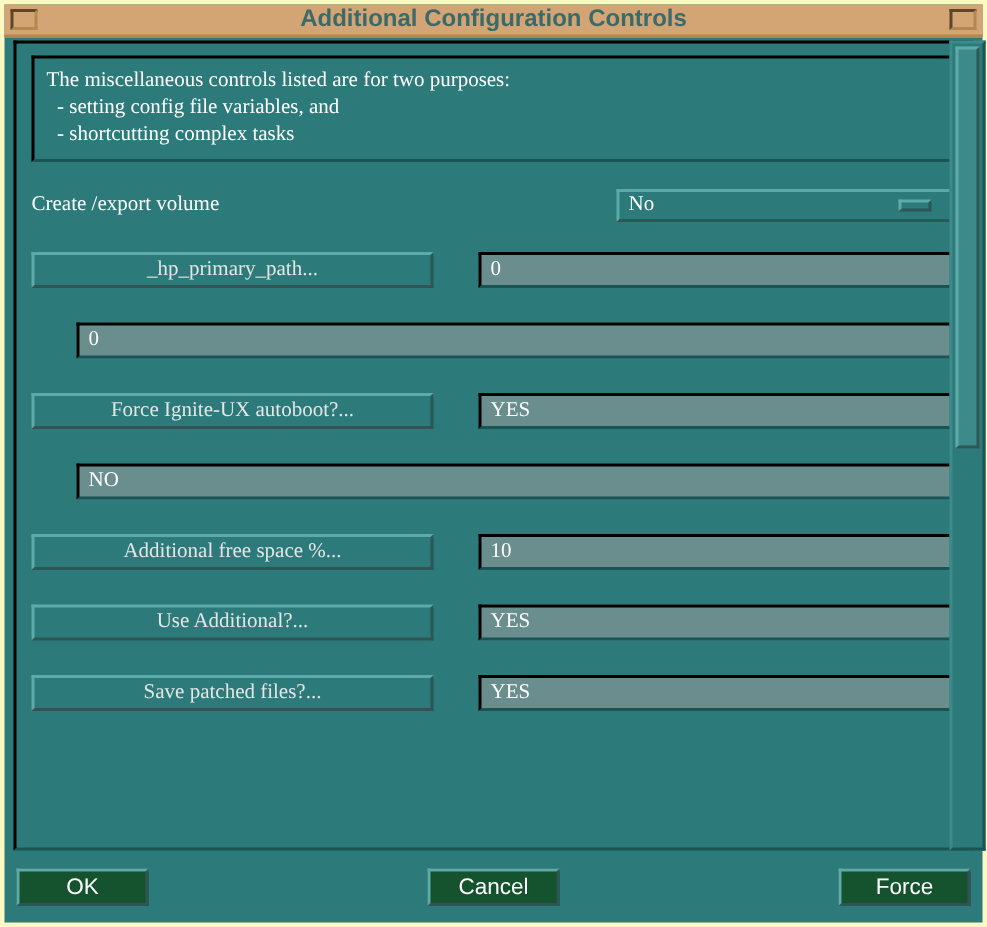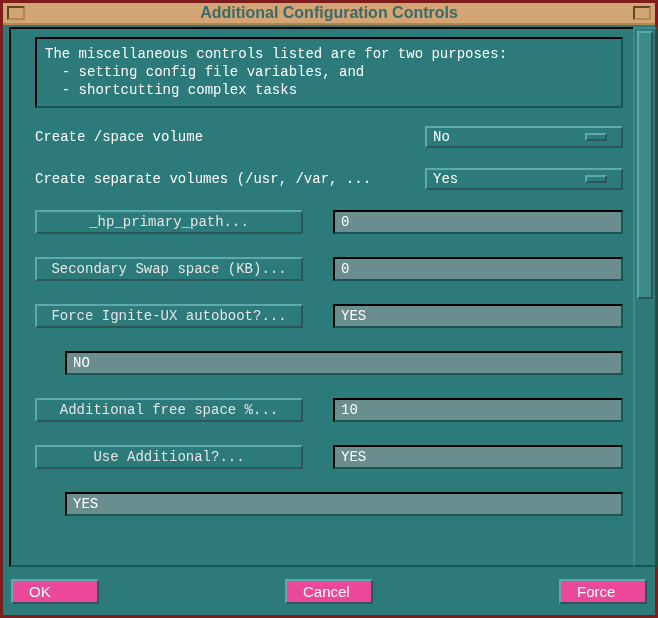--- a/index.html
+++ b/index.html
@@ -8,21 +8,21 @@
     font-size: 14px;
     background: #d4a574;
     width: 658px;
     height: 618px;
     overflow: hidden;
   }
   .window {
     width: 658px;
     height: 618px;
     background: #2d7a7a;
-    border: 3px solid #7f1d1d;
+    border: 3px solid #fef9c3;
     position: relative;
   }
   .titlebar {
     background: #d4a574;
     color: #2d7a7a;
     font-weight: bold;
     height: 22px;
     display: flex;
     align-items: center;
     justify-content: space-between;
@@ -40,22 +40,23 @@
     font-family: Arial, sans-serif;
     font-size: 16px;
     font-weight: bold;
     color: #3a6a6a;
   }
   .content {
     position: absolute;
     top: 24px; left: 6px; right: 6px; bottom: 48px;
     border: 2px inset #1a5555;
     background: #2d7a7a;
-    padding: 8px 24px;
+    padding: 8px 10px;
     overflow: hidden;
+    font-family: Liberation Serif, serif;
   }
   .scrollbar {
     position: absolute;
     top: 24px; right: -2px; bottom: 48px;
     width: 24px;
     background: #2d7a7a;
     border: 2px solid #3d8a8a;
     border-right-color: #1a5555;
     border-bottom-color: #1a5555;
   }
@@ -138,70 +139,62 @@
     position: absolute;
     left: 6px; right: 6px; bottom: 6px;
     height: 36px;
     display: flex;
     justify-content: space-between;
     align-items: center;
     padding: 0 2px;
   }
   .ftr-btn {
     border: 2px outset #5daaaa;
-    background: #ec4899;
+    background: #14532d;
     color: #fff;
     font-family: Arial, sans-serif;
     font-size: 15px;
     padding: 2px 16px;
     min-width: 88px;
-    text-align: left;
+    text-align: center;
   }
 </style>
 </head>
 <body>
 
 <div class="window">
 
   <div class="titlebar">
     <div class="menu-left"></div>
     <div class="title-text">Additional Configuration Controls</div>
     <div class="menu-right"></div>
   </div>
 
   <div class="content">
 
     <div class="desc-box">The miscellaneous controls listed are for two purposes:
   - setting config file variables, and
   - shortcutting complex tasks</div>
 
     <div class="row">
-      <div class="label">Create /space volume</div>
+      <div class="label">Create /export volume</div>
       <div class="dropdown">
         <span>No</span>
         <span class="indicator"></span>
       </div>
     </div>
 
-    <div class="row">
-      <div class="label">Create separate volumes (/usr, /var, ...</div>
-      <div class="dropdown">
-        <span>Yes</span>
-        <span class="indicator"></span>
-      </div>
-    </div>
 
     <div class="param-row">
       <div class="param-button">_hp_primary_path...</div>
       <div class="param-input">0</div>
     </div>
 
 
     <div class="param-row">
-      <div class="param-button">Secondary Swap space (KB)...</div>
       <div class="param-input">0</div>
     </div>
 
     <div class="param-row">
       <div class="param-button">Force Ignite-UX autoboot?...</div>
       <div class="param-input">YES</div>
     </div>
 
     <div class="param-row">
       <div class="param-input">NO</div>
@@ -211,20 +204,21 @@
       <div class="param-button">Additional free space %...</div>
       <div class="param-input">10</div>
     </div>
 
     <div class="param-row">
       <div class="param-button">Use Additional?...</div>
       <div class="param-input">YES</div>
     </div>
 
     <div class="param-row">
+      <div class="param-button">Save patched files?...</div>
       <div class="param-input">YES</div>
     </div>
 
   </div>
 
   <div class="scrollbar">
     <div class="scroll-thumb"></div>
   </div>
 
   <div class="footer">

